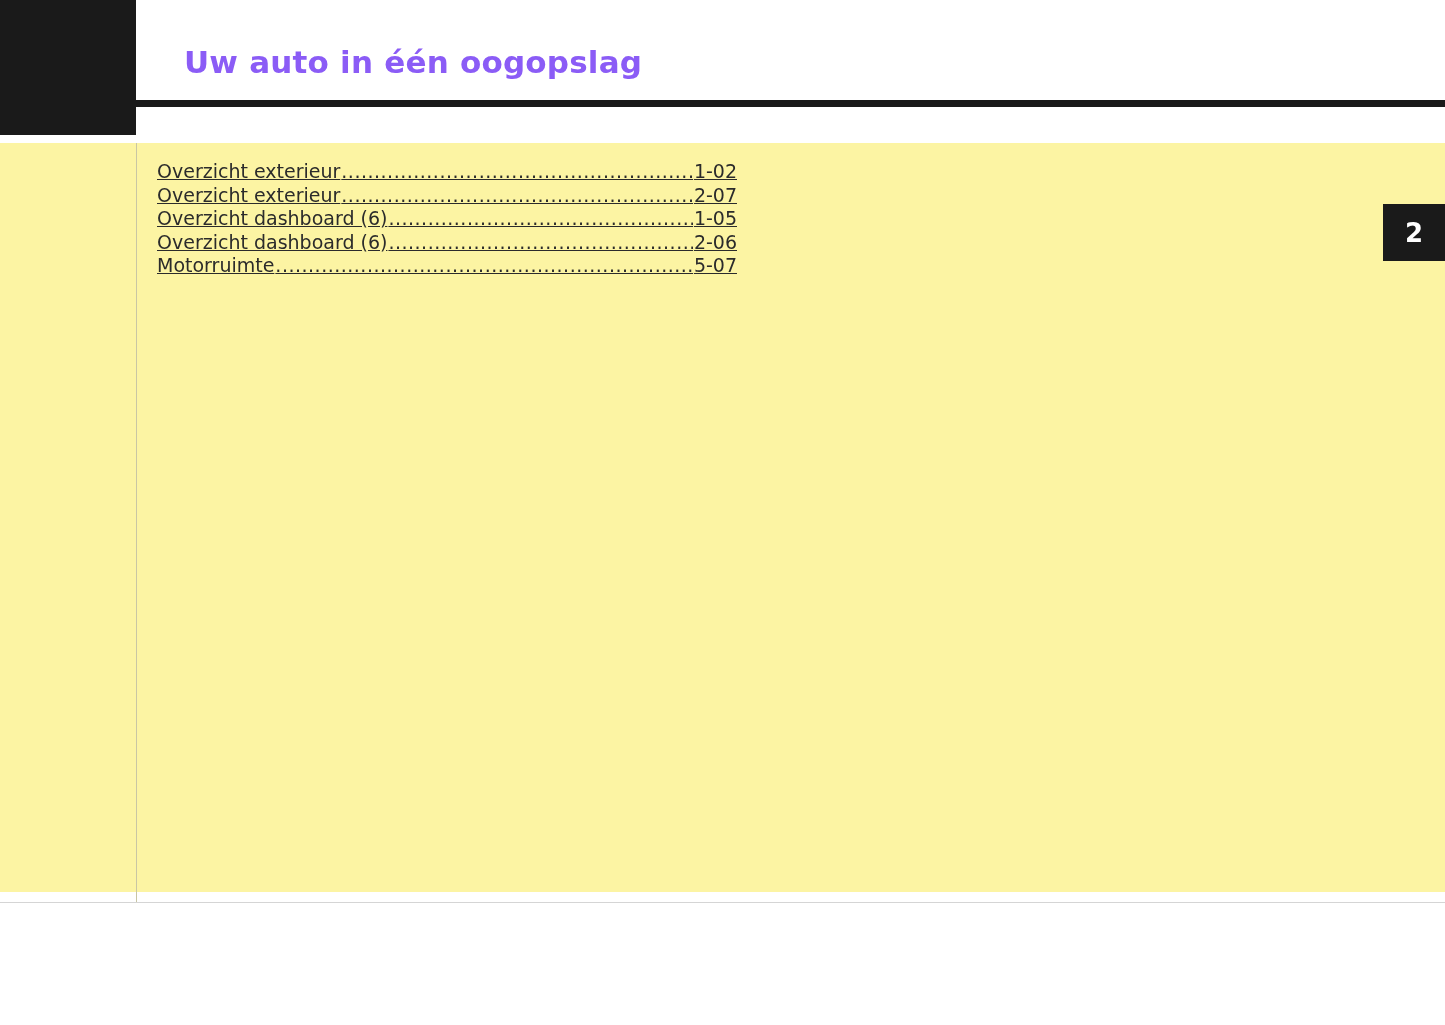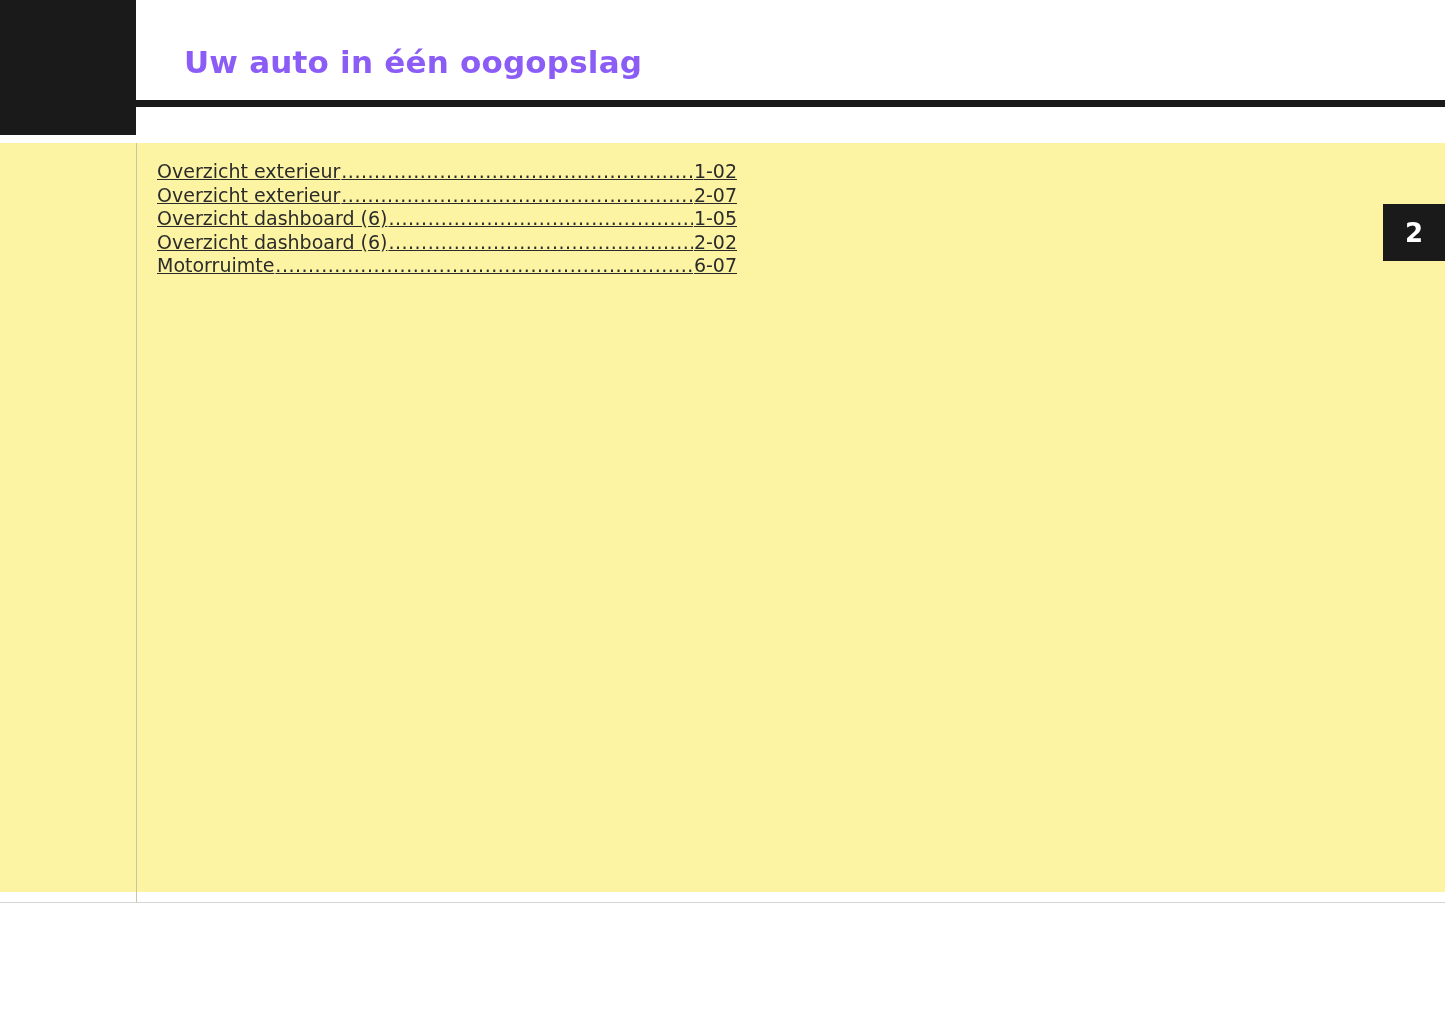--- a/index.html
+++ b/index.html
@@ -162,20 +162,20 @@
     <span class="toc-page">2-07</span>
   </div>
   <div class="toc-row">
     <span class="toc-label">Overzicht dashboard (6)</span>
     <span class="toc-dots">..................................................................................................</span>
     <span class="toc-page">1-05</span>
   </div>
   <div class="toc-row">
     <span class="toc-label">Overzicht dashboard (6)</span>
     <span class="toc-dots">..................................................................................................</span>
-    <span class="toc-page">2-02</span>
+    <span class="toc-page">2-06</span>
   </div>
   <div class="toc-row">
     <span class="toc-label">Motorruimte</span>
     <span class="toc-dots">..................................................................................................</span>
-    <span class="toc-page">6-07</span>
+    <span class="toc-page">5-07</span>
   </div>
 </div>
 
 </body></html>

